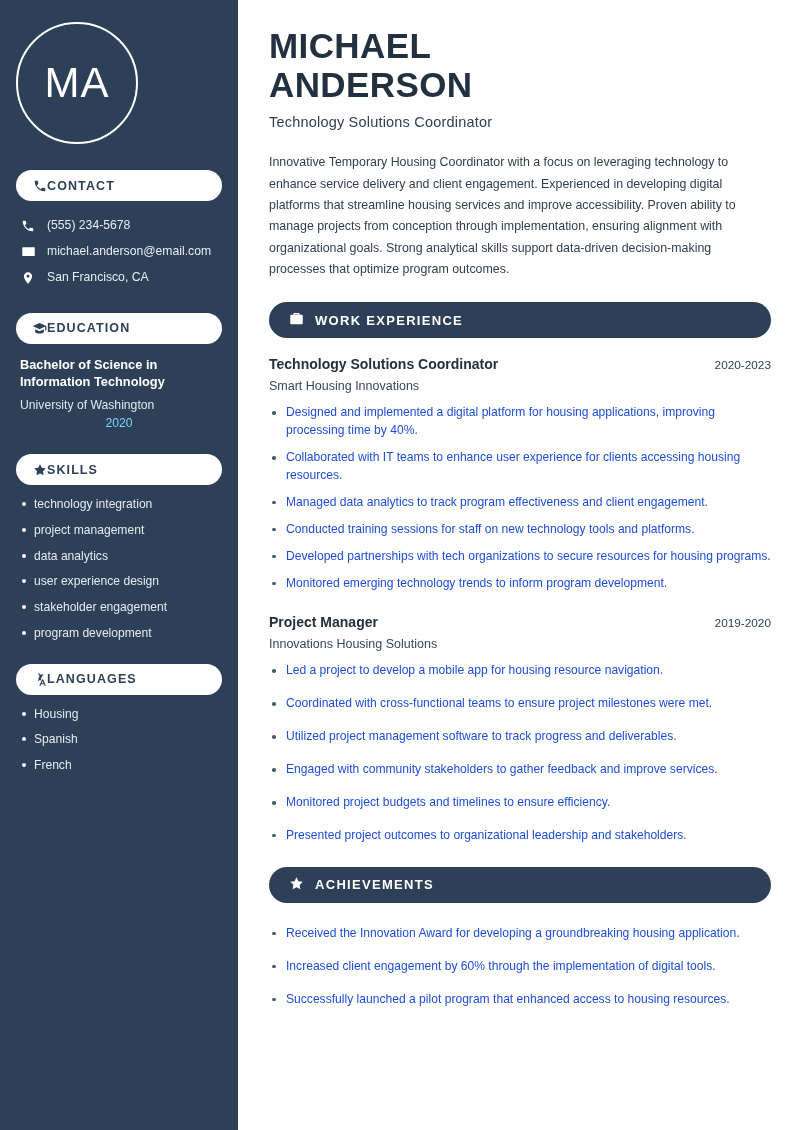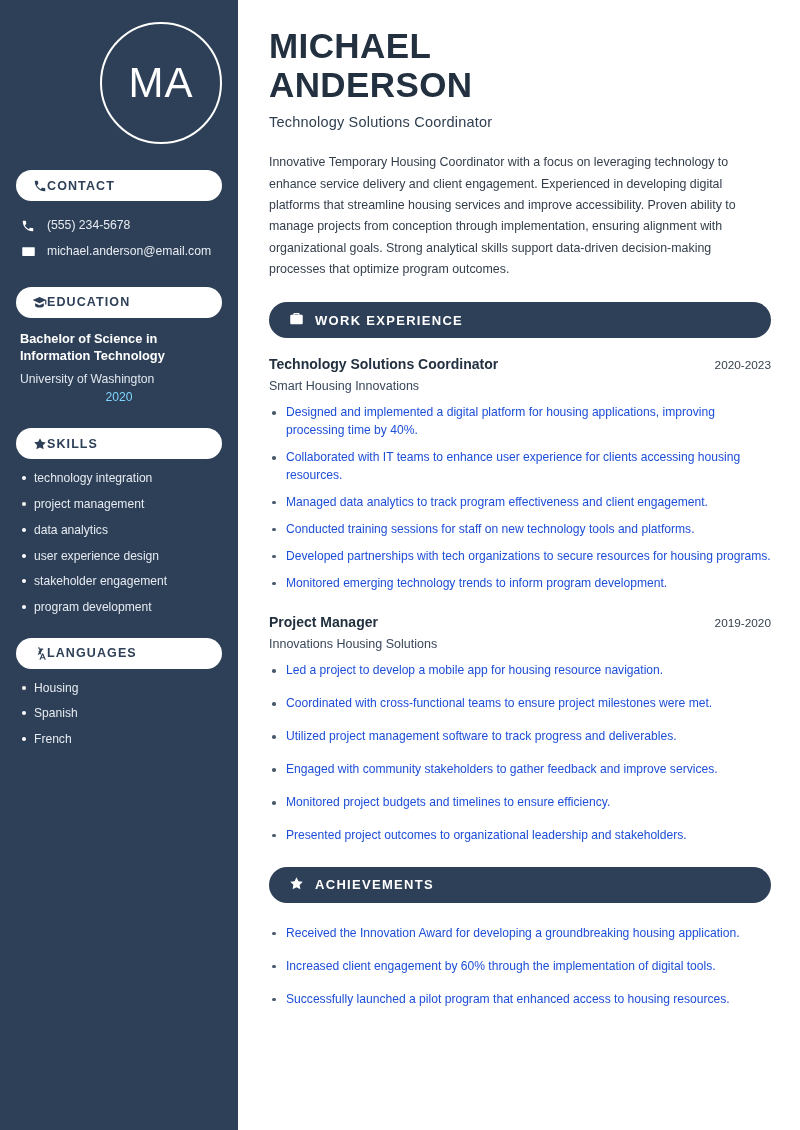--- a/index.html
+++ b/index.html
@@ -21,21 +21,21 @@
     width: 238px;
     flex: 0 0 238px;
     background: #2e4057;
     color: #ffffff;
     padding: 0 16px;
     position: relative;
   }
 
   .avatar-wrap {
     display: flex;
-    justify-content: flex-end;
+    justify-content: flex-start;
     margin-top: 22px;
     margin-bottom: 26px;
   }
   .avatar {
     width: 122px; height: 122px;
     border-radius: 50%;
     border: 2px solid #ffffff;
     display: flex; align-items: center; justify-content: center;
     font-size: 42px;
     letter-spacing: 1px;
@@ -226,20 +226,28 @@
         <span>(555) 234-5678</span>
       </div>
       <div class="contact-row">
         <span class="ci">
           <svg width="15" height="15" viewBox="0 0 24 24" fill="#ffffff">
             <path d="M3 5h18c.6 0 1 .4 1 1v12c0 .6-.4 1-1 1H3c-.6 0-1-.4-1-1V6c0-.6.4-1 1-1zm9 8L4.3 7h15.4L12 13z"></path>
           </svg>
         </span>
         <span>michael.anderson@email.com</span>
       </div>
+      <div class="contact-row">
+        <span class="ci">
+          <svg width="14" height="14" viewBox="0 0 24 24" fill="#ffffff">
+            <path d="M12 2C8.1 2 5 5.1 5 9c0 5.2 7 13 7 13s7-7.8 7-13c0-3.9-3.1-7-7-7zm0 9.5A2.5 2.5 0 1 1 12 6.5a2.5 2.5 0 0 1 0 5z"></path>
+          </svg>
+        </span>
+        <span>San Francisco, CA</span>
+      </div>
     </div>
 
     <div class="pill">
       <span class="pill-icon">
         <svg width="15" height="15" viewBox="0 0 24 24" fill="#2e4057">
           <path d="M12 3 1 8l11 5 9-4.1V15h2V8L12 3zM5 13.2V17c0 1.7 3.1 3 7 3s7-1.3 7-3v-3.8l-7 3.2-7-3.2z"></path>
         </svg>
       </span>
       <span>EDUCATION</span>
     </div>

